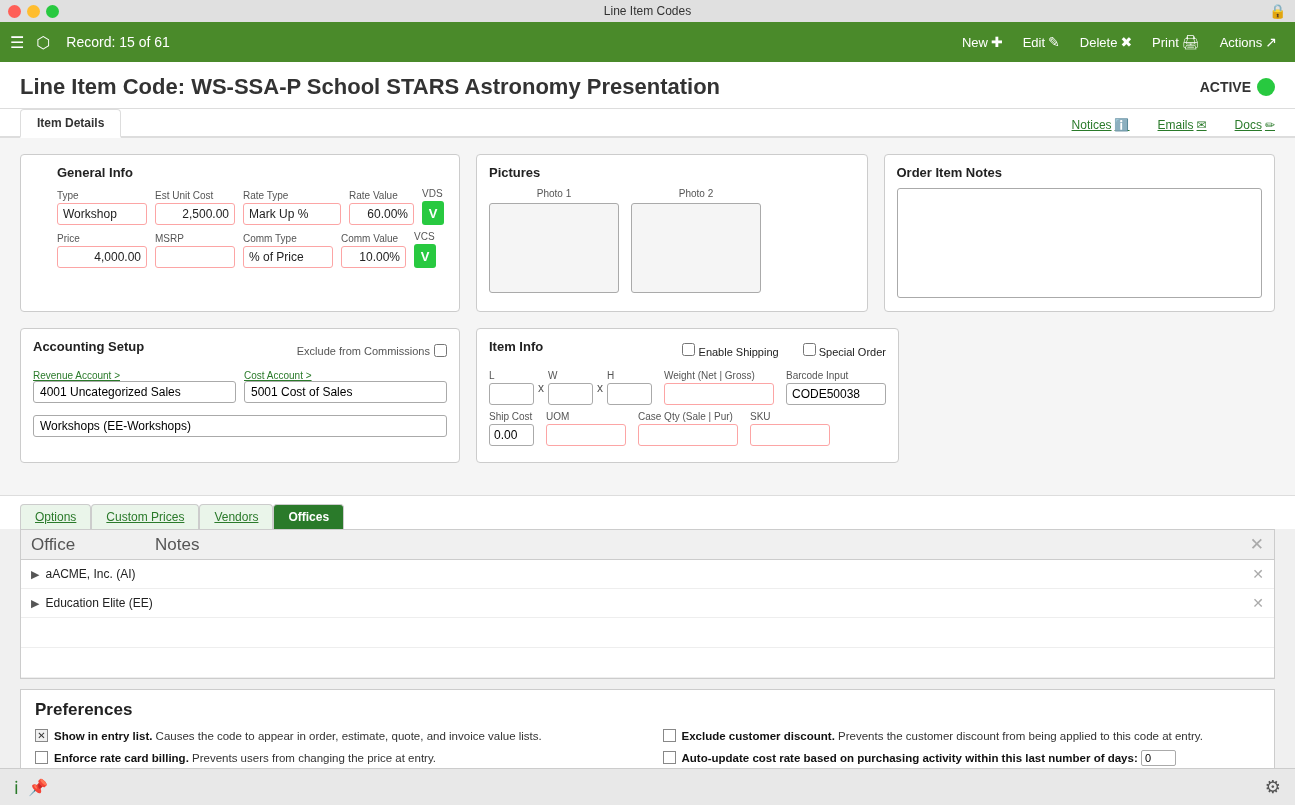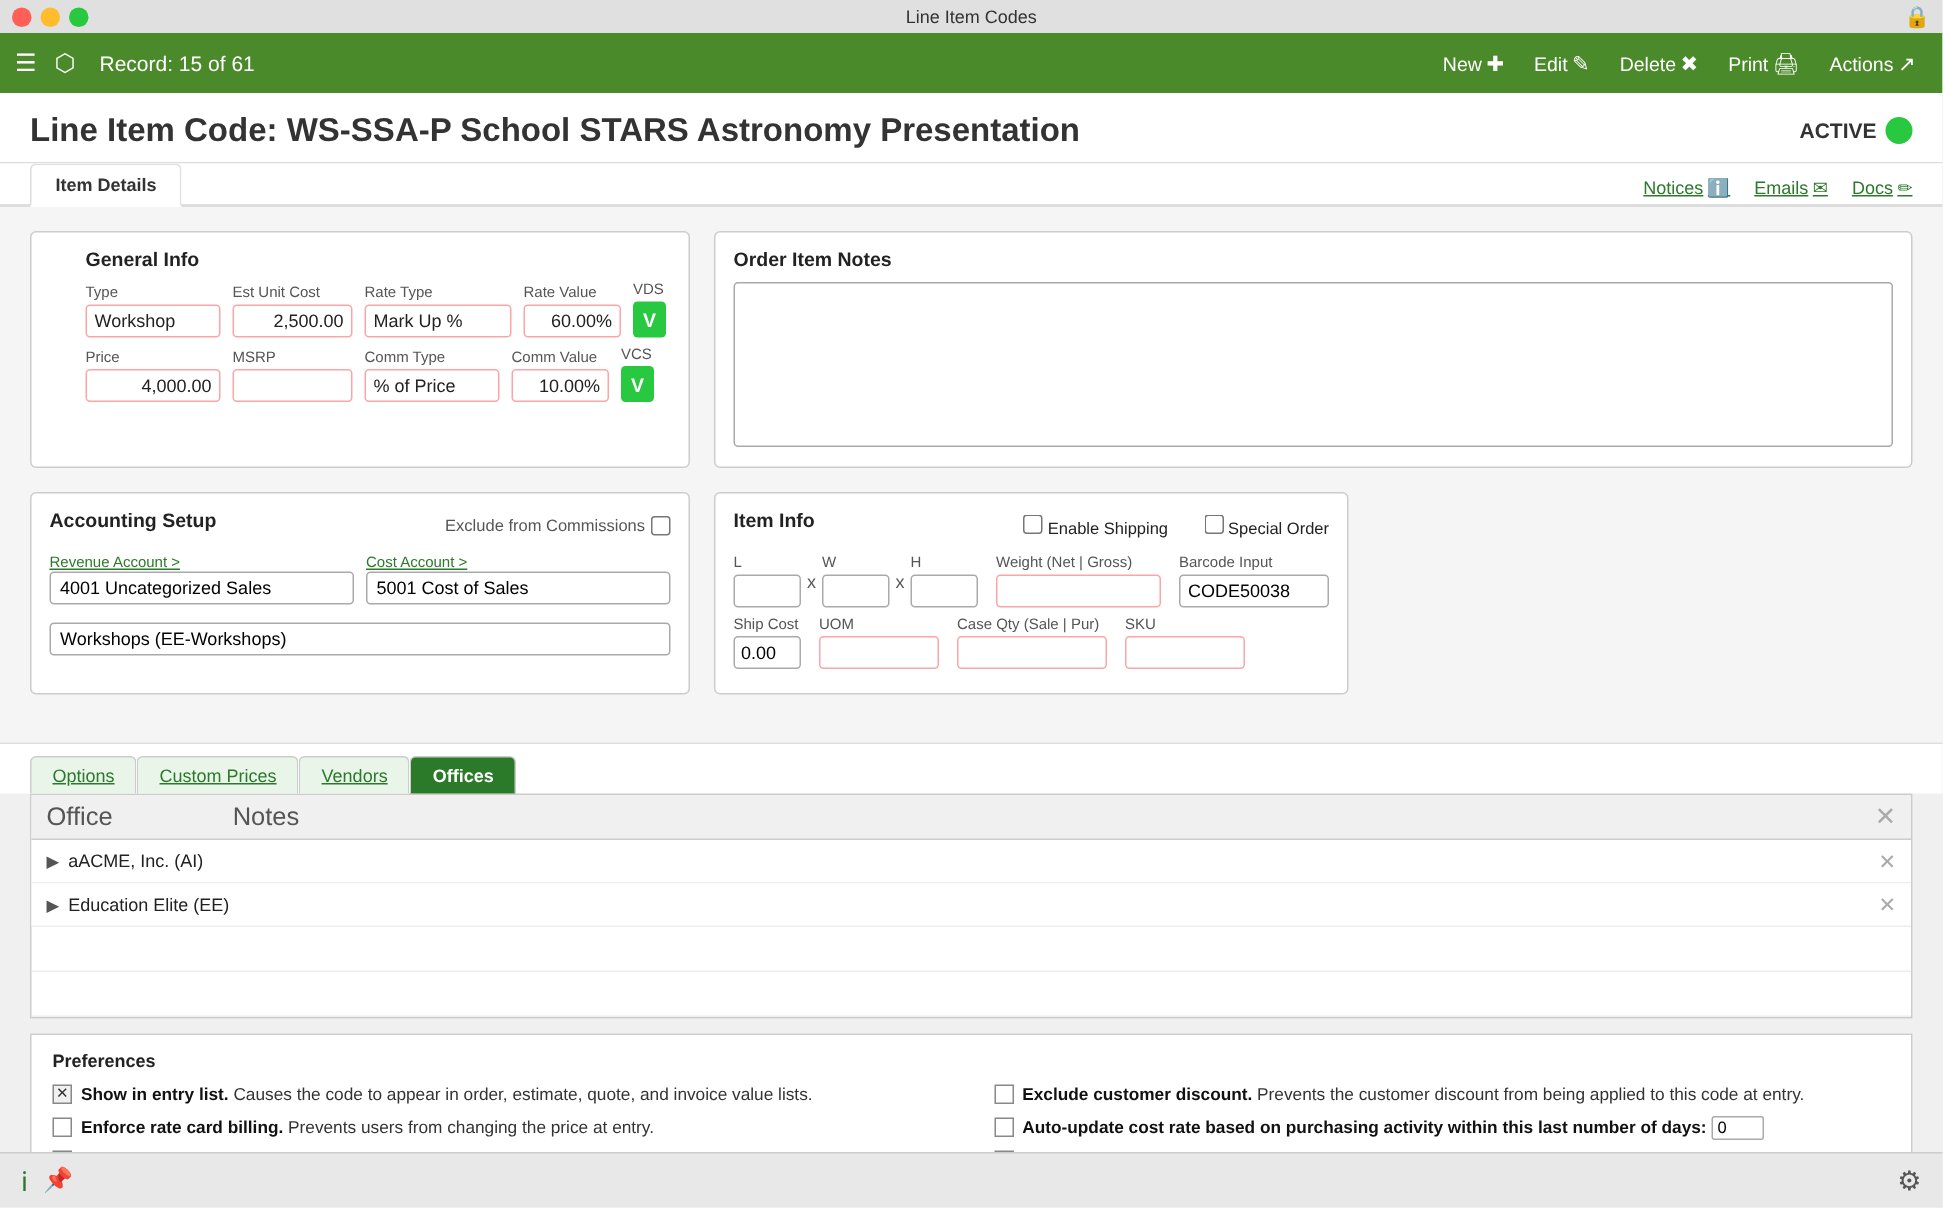--- a/index.html
+++ b/index.html
@@ -91,21 +91,21 @@
       border-color: #ddd;
       color: #333;
       font-weight: bold;
       margin-bottom: -2px;
       border-bottom: 2px solid white;
     }
     .tab-actions {
       margin-left: auto;
       display: flex;
       align-items: center;
-      gap: 16px;
+      gap: 28px;
       padding-bottom: 4px;
     }
     .tab-action-link {
       font-size: 12px;
       color: #2a7a2a;
       cursor: pointer;
       display: flex;
       align-items: center;
       gap: 3px;
       text-decoration: underline;
@@ -353,21 +353,21 @@
 
     
     .preferences-section {
       background: white;
       border: 1px solid #ccc;
       margin: 10px 20px;
       padding: 10px 14px;
     }
     .pref-title {
       font-weight: bold;
-      font-size: 12px;
+      font-size: 17px;
       margin-bottom: 8px;
       color: #222;
     }
     .pref-grid {
       display: grid;
       grid-template-columns: 1fr 1fr;
       gap: 6px 30px;
     }
     .pref-item {
       display: flex;
@@ -551,20 +551,33 @@
               <span class="field-label">Comm Value</span>
               <input class="field-input right" style="width: 65px;" value="10.00%">
             </div>
             <div class="field-group">
               <span class="field-label">VCS</span>
               <button class="vds-btn">V</button>
             </div>
           </div>
         </div>
 
+        <div class="section-box pictures-section">
+          <div class="section-title">Pictures</div>
+          <div class="photos-row">
+            <div class="photo-box">
+              <span class="photo-label">Photo 1</span>
+              <div class="photo-placeholder"></div>
+            </div>
+            <div class="photo-box">
+              <span class="photo-label">Photo 2</span>
+              <div class="photo-placeholder"></div>
+            </div>
+          </div>
+        </div>
 
         <div class="section-box notes-section">
           <div class="section-title">Order Item Notes</div>
           <textarea class="notes-textarea" style=""></textarea>
         </div>
 
       </div>
 
       <div class="sections-row">
 

